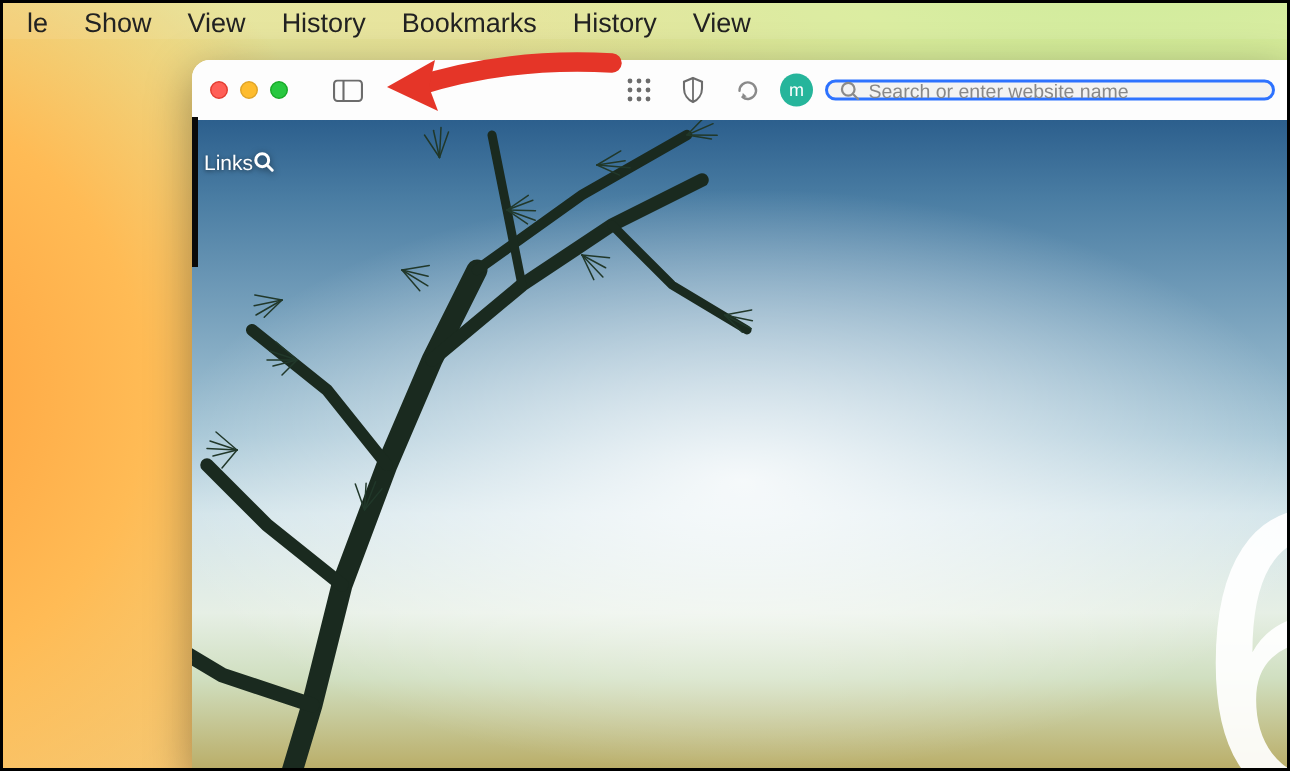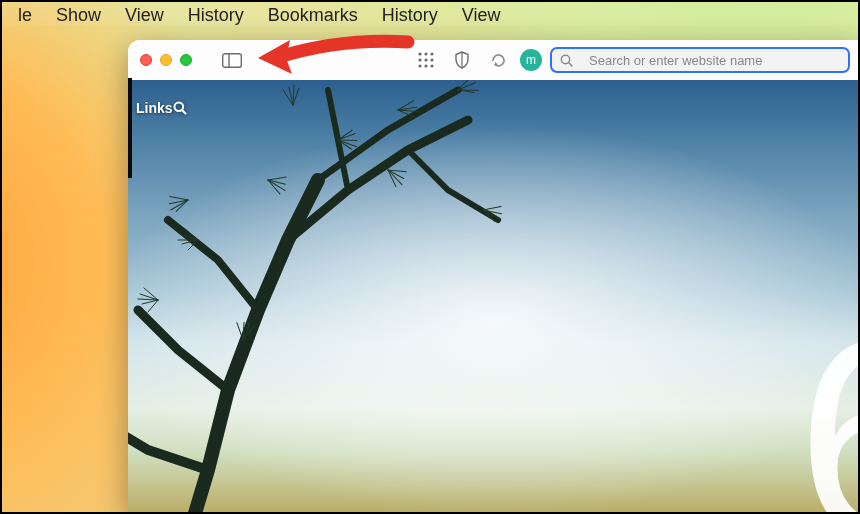--- a/index.html
+++ b/index.html
@@ -59,26 +59,26 @@
     display: flex; align-items: center; justify-content: center;
     color: #6c6c6c;
     border-radius: 5px;
   }
   .tb-btn svg { display: block; }
 
   .spacer { flex: 0 0 150px; }
 
   .address {
     flex: 1;
-    height: 26px;
+    height: 14px;
     border: 2.5px solid #2d72ff;
     border-radius: 7px;
     background: #f3f3f3;
     display: flex; align-items: center;
-    padding: 0 8px; gap: 16px;
+    padding: 0 8px; gap: 6px;
     color: #8a8a8a;
     font-size: 13px;
   }
   .address input {
     flex: 1; border: none; outline: none; background: transparent;
     font-size: 13px; color: #333;
   }
   .address input::placeholder { color: #888; }
 
   .profile {
@@ -104,21 +104,21 @@
     flex: 1;
     position: relative;
     overflow: hidden;
     background:
       radial-gradient(ellipse 600px 300px at 50% 55%, rgba(255,255,255,0.85), rgba(255,255,255,0) 65%),
       linear-gradient(180deg, #2c5f8d 0%, #4a7da3 12%, #6c98b6 25%, #a6c6d6 48%, #d2e4ea 60%, #e6efe5 75%, #d0dfc0 85%, #b8a960 100%);
   }
   .fav-bar {
     position: absolute; top: 20px; left: 8px;
     display: flex; align-items: center; gap: 0;
-    color: #fff; font-size: 14px; font-weight: 700;
+    color: #fff; font-size: 14px; font-weight: 400;
     text-shadow: 0 1px 3px rgba(0,0,0,0.6);
   }
   .fav-bar svg { filter: drop-shadow(0 1px 2px rgba(0,0,0,0.5)); }
 
   .tree {
     position: absolute;
     left: -40px; top: -30px;
     width: 560px; height: 520px;
     pointer-events: none;
   }

